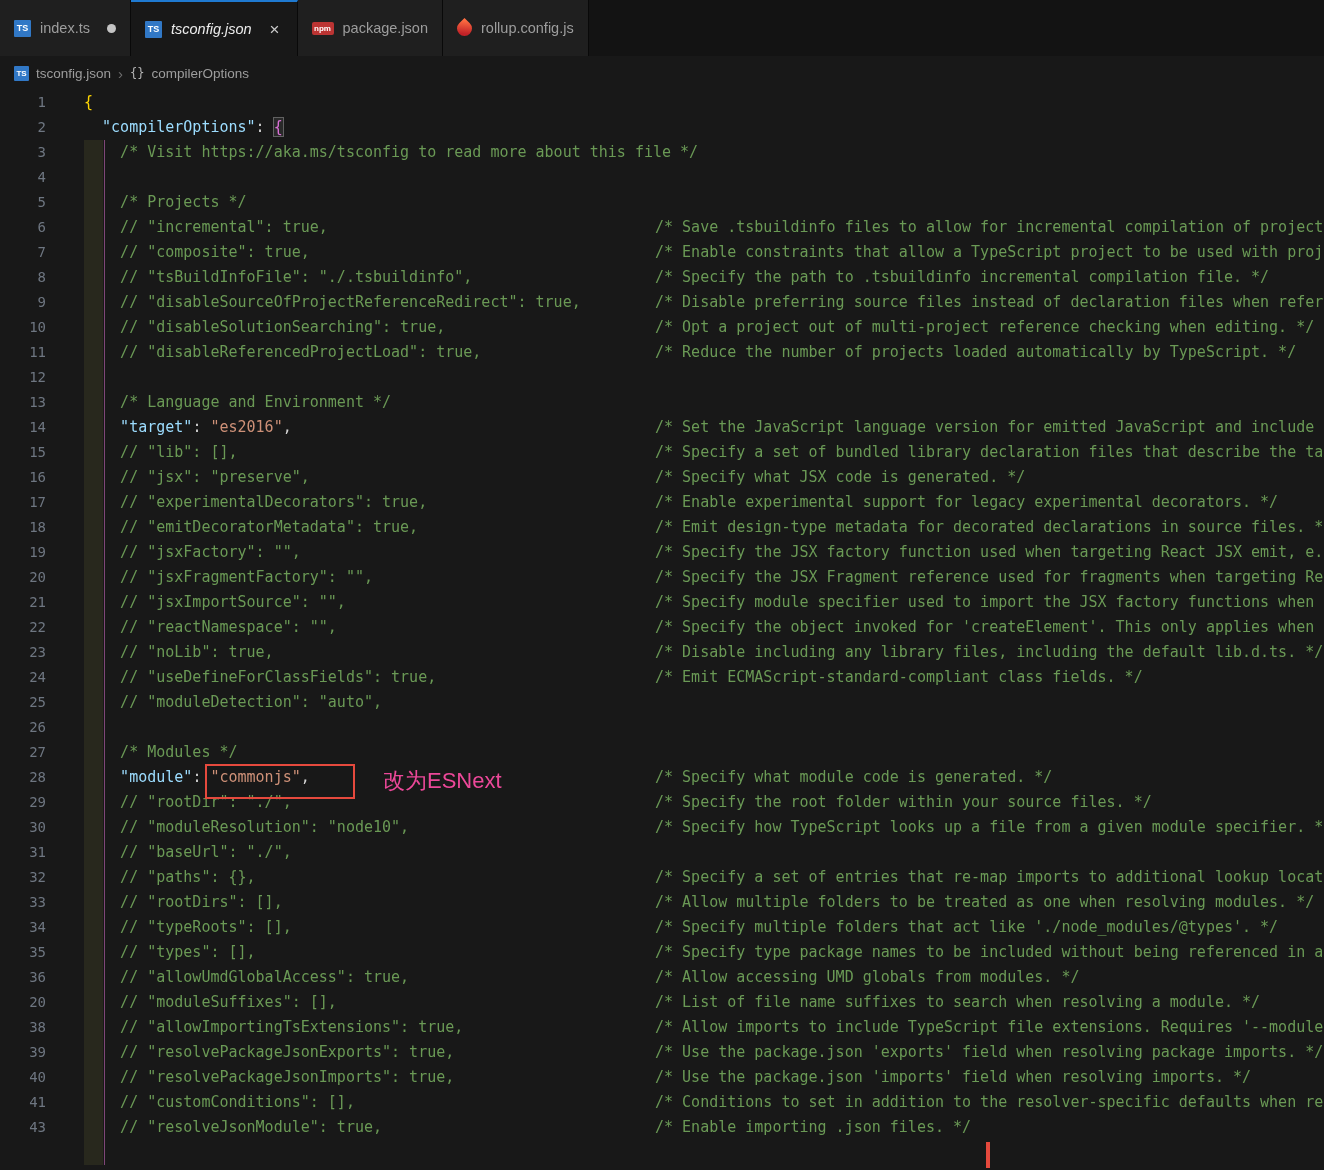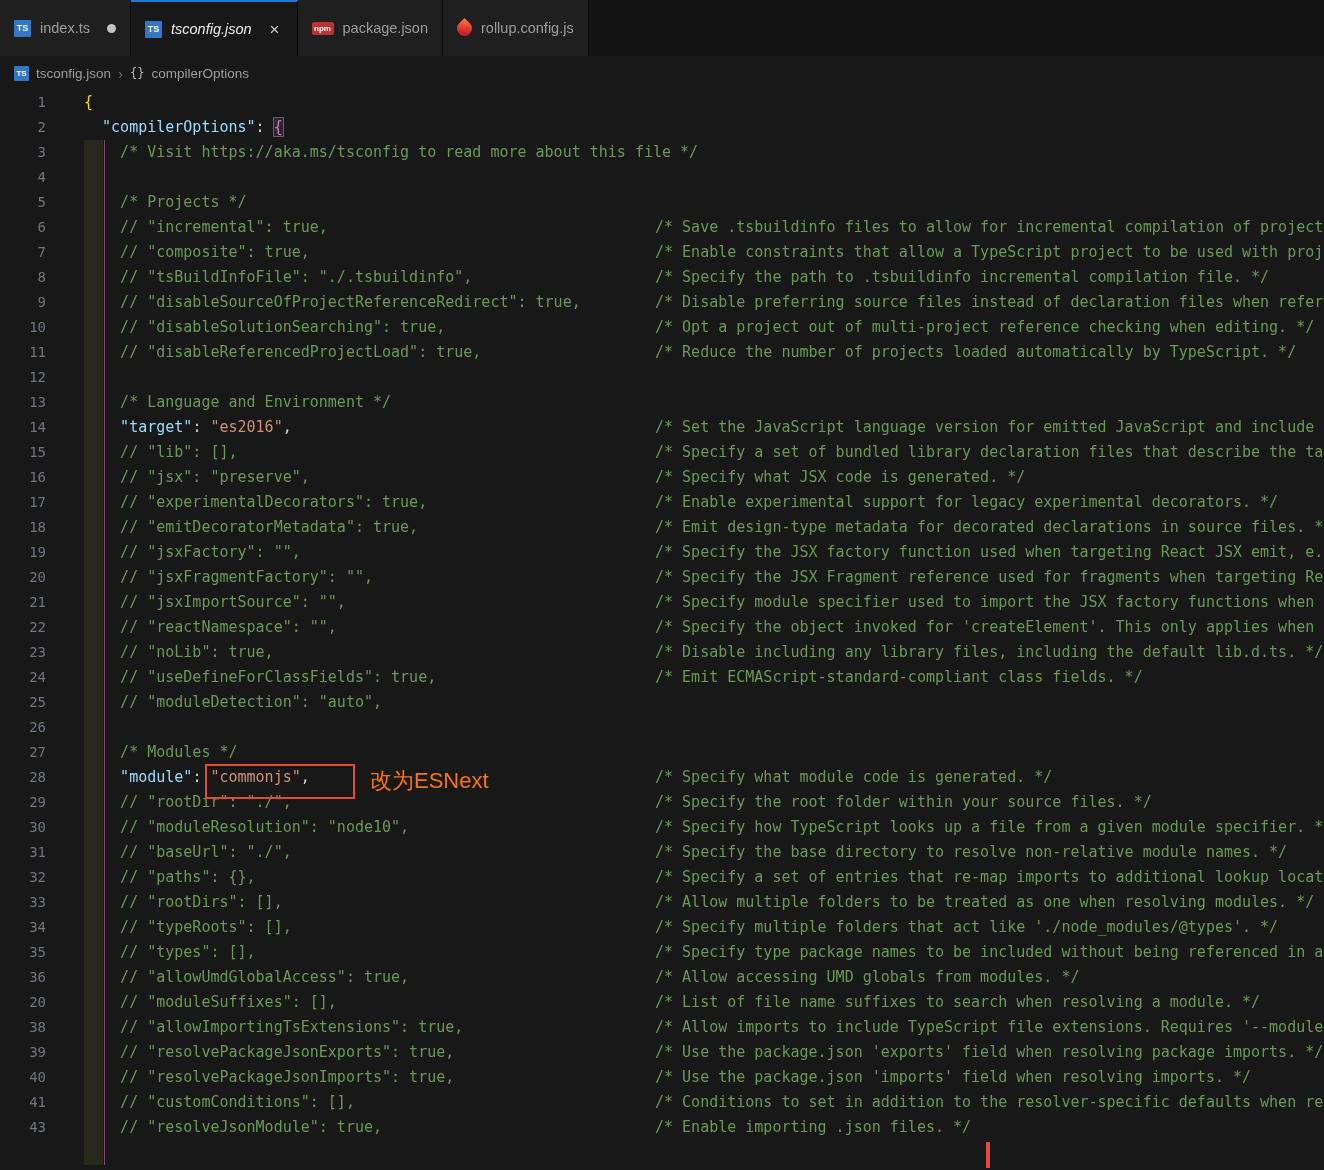--- a/index.html
+++ b/index.html
@@ -52,21 +52,21 @@
 
   
   .indent-band { position:absolute; left:84px; top:50px; width:19px; height:1025px;
                  background:rgba(255,255,100,0.07); pointer-events:none; }
   .indent-guide { position:absolute; left:104px; top:50px; width:1px; height:1025px;
                   background:rgba(214,112,198,0.55); pointer-events:none; }
 
   
   .red-box   { position:absolute; left:205px; top:764px; width:150px; height:35px;
                border:2px solid #e5493d; pointer-events:none; }
-  .red-label { position:absolute; left:370px; top:766px; color:#f97316;
+  .red-label { position:absolute; left:383px; top:766px; color:#ec4899;
                font:22px "Liberation Sans", sans-serif; pointer-events:none; }
   .red-tick  { position:absolute; left:986px; top:1142px; width:4px; height:26px;
                background:#e5493d; pointer-events:none; }
 </style>
 </head>
 <body>
 
 <div class="tabbar">
 
   <div class="tab">
@@ -129,21 +129,21 @@
       <div class="line"><span class="ln">21</span><span class="code"><span class="tk-c">    // "jsxImportSource": "",</span></span><span class="rc">/* Specify module specifier used to import the JSX factory functions when using 'jsx: react-jsx*'. */</span></div>
       <div class="line"><span class="ln">22</span><span class="code"><span class="tk-c">    // "reactNamespace": "",</span></span><span class="rc">/* Specify the object invoked for 'createElement'. This only applies when targeting 'react' JSX emit. */</span></div>
       <div class="line"><span class="ln">23</span><span class="code"><span class="tk-c">    // "noLib": true,</span></span><span class="rc">/* Disable including any library files, including the default lib.d.ts. */</span></div>
       <div class="line"><span class="ln">24</span><span class="code"><span class="tk-c">    // "useDefineForClassFields": true,</span></span><span class="rc">/* Emit ECMAScript-standard-compliant class fields. */</span></div>
       <div class="line"><span class="ln">25</span><span class="code"><span class="tk-c">    // "moduleDetection": "auto",</span></span></div>
       <div class="line"><span class="ln">26</span><span class="code"></span></div>
       <div class="line"><span class="ln">27</span><span class="code"><span class="tk-c">    /* Modules */</span></span></div>
       <div class="line"><span class="ln">28</span><span class="code"><span class="tk-k">    "module"</span><span class="tk-p">: </span><span class="tk-s">"commonjs"</span><span class="tk-p">,</span></span><span class="rc">/* Specify what module code is generated. */</span></div>
       <div class="line"><span class="ln">29</span><span class="code"><span class="tk-c">    // "rootDir": "./",</span></span><span class="rc">/* Specify the root folder within your source files. */</span></div>
       <div class="line"><span class="ln">30</span><span class="code"><span class="tk-c">    // "moduleResolution": "node10",</span></span><span class="rc">/* Specify how TypeScript looks up a file from a given module specifier. */</span></div>
-      <div class="line"><span class="ln">31</span><span class="code"><span class="tk-c">    // "baseUrl": "./",</span></span><span class="rc">/* Specify the base directory to resolve non-relative module names. */</span></div>
+      <div class="line"><span class="ln">31</span><span class="code"><span class="tk-c">    // "baseUrl": "./",</span></span></div>
       <div class="line"><span class="ln">32</span><span class="code"><span class="tk-c">    // "paths": {},</span></span><span class="rc">/* Specify a set of entries that re-map imports to additional lookup locations. */</span></div>
       <div class="line"><span class="ln">33</span><span class="code"><span class="tk-c">    // "rootDirs": [],</span></span><span class="rc">/* Allow multiple folders to be treated as one when resolving modules. */</span></div>
       <div class="line"><span class="ln">34</span><span class="code"><span class="tk-c">    // "typeRoots": [],</span></span><span class="rc">/* Specify multiple folders that act like './node_modules/@types'. */</span></div>
       <div class="line"><span class="ln">35</span><span class="code"><span class="tk-c">    // "types": [],</span></span><span class="rc">/* Specify type package names to be included without being referenced in a source file. */</span></div>
       <div class="line"><span class="ln">36</span><span class="code"><span class="tk-c">    // "allowUmdGlobalAccess": true,</span></span><span class="rc">/* Allow accessing UMD globals from modules. */</span></div>
       <div class="line"><span class="ln">20</span><span class="code"><span class="tk-c">    // "moduleSuffixes": [],</span></span><span class="rc">/* List of file name suffixes to search when resolving a module. */</span></div>
       <div class="line"><span class="ln">38</span><span class="code"><span class="tk-c">    // "allowImportingTsExtensions": true,</span></span><span class="rc">/* Allow imports to include TypeScript file extensions. Requires '--moduleResolution bundler' and either '--noEmit' or '--emitDeclarationOnly' to be set. */</span></div>
       <div class="line"><span class="ln">39</span><span class="code"><span class="tk-c">    // "resolvePackageJsonExports": true,</span></span><span class="rc">/* Use the package.json 'exports' field when resolving package imports. */</span></div>
       <div class="line"><span class="ln">40</span><span class="code"><span class="tk-c">    // "resolvePackageJsonImports": true,</span></span><span class="rc">/* Use the package.json 'imports' field when resolving imports. */</span></div>
       <div class="line"><span class="ln">41</span><span class="code"><span class="tk-c">    // "customConditions": [],</span></span><span class="rc">/* Conditions to set in addition to the resolver-specific defaults when resolving imports. */</span></div>

